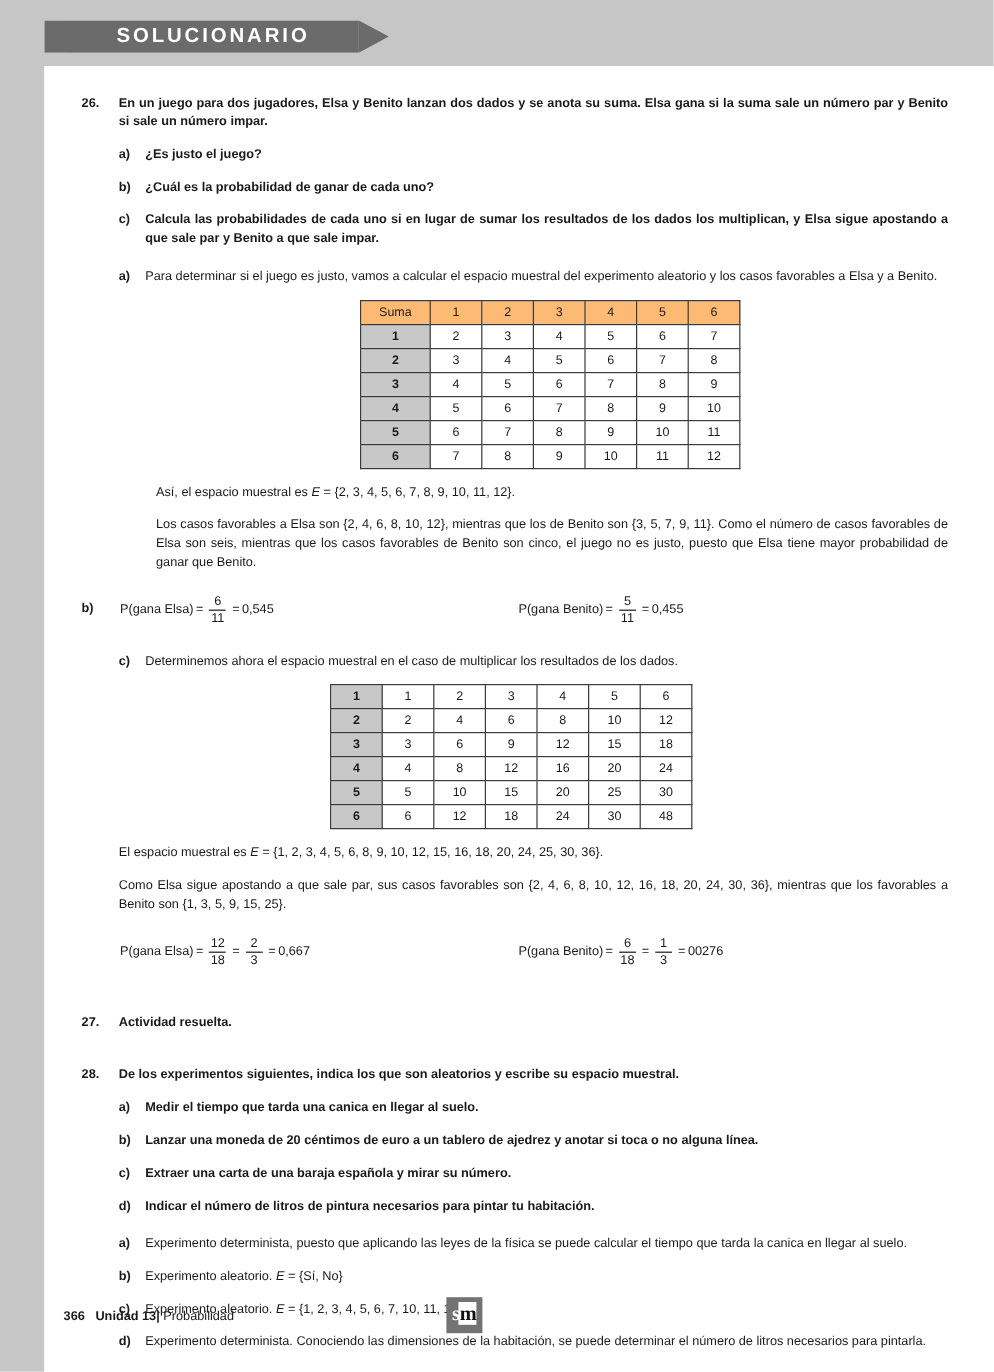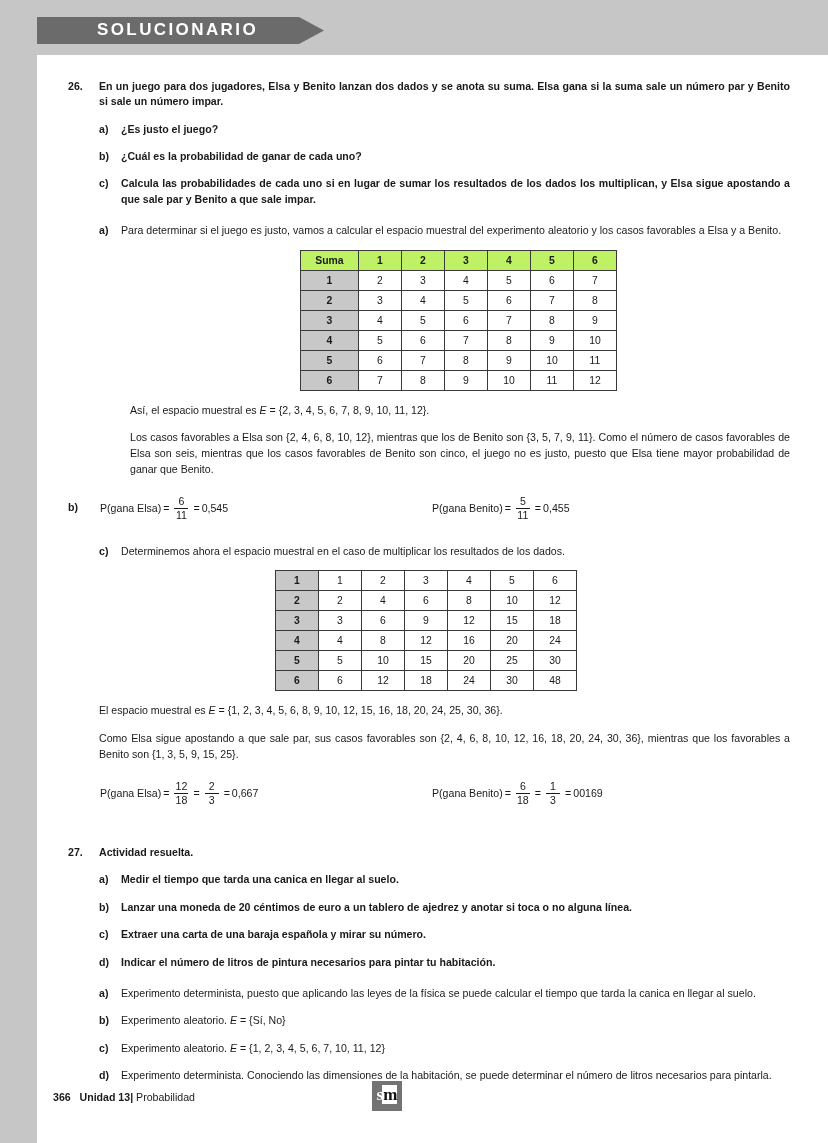--- a/index.html
+++ b/index.html
@@ -139,22 +139,22 @@
   table.dice td, table.dice th {
     border: 1px solid #3a3a3a;
     text-align: center;
     vertical-align: middle;
     padding: 0;
     height: 19px;
     background: #ffffff;
     font-weight: normal;
   }
   table.dice th {
-    background: #bef264;
-    font-weight: bold;
+    background: #fdba74;
+    font-weight: normal;
   }
   table.dice td.rowhead {
     background: #c8c8c8;
     font-weight: bold;
   }
   table.dice.t1 th.corner { width: 57px; }
   table.dice.t1 th, table.dice.t1 td { width: 42px; }
   table.dice.t1 th.corner { width: 57px; }
   table.dice.t2 th.corner { width: 117px; }
   table.dice.t2 th, table.dice.t2 td { width: 42px; }
@@ -458,29 +458,33 @@
         <span class="frac">
           <span class="num">6</span>
           <span class="den">18</span>
         </span>
         <span class="txt">=</span>
         <span class="frac">
           <span class="num">1</span>
           <span class="den">3</span>
         </span>
         <span class="txt">=</span>
-        <span class="txt">00169</span>
+        <span class="txt">00276</span>
       </div>
     </div>
 
     <div class="ex" style="margin-top:30px;">
       <div class="ex-num">27.</div>
       <div class="ex-body">Actividad resuelta.</div>
     </div>
 
+    <div class="ex" style="margin-top:28px;">
+      <div class="ex-num">28.</div>
+      <div class="ex-body">De los experimentos siguientes, indica los que son aleatorios y escribe su espacio muestral.</div>
+    </div>
 
     <div class="sub">
       <div class="sub-lab">a)</div>
       <div class="sub-body b">Medir el tiempo que tarda una canica en llegar al suelo.</div>
     </div>
     <div class="sub">
       <div class="sub-lab">b)</div>
       <div class="sub-body b">Lanzar una moneda de 20 céntimos de euro a un tablero de ajedrez y anotar si toca o no alguna línea.</div>
     </div>
     <div class="sub">

